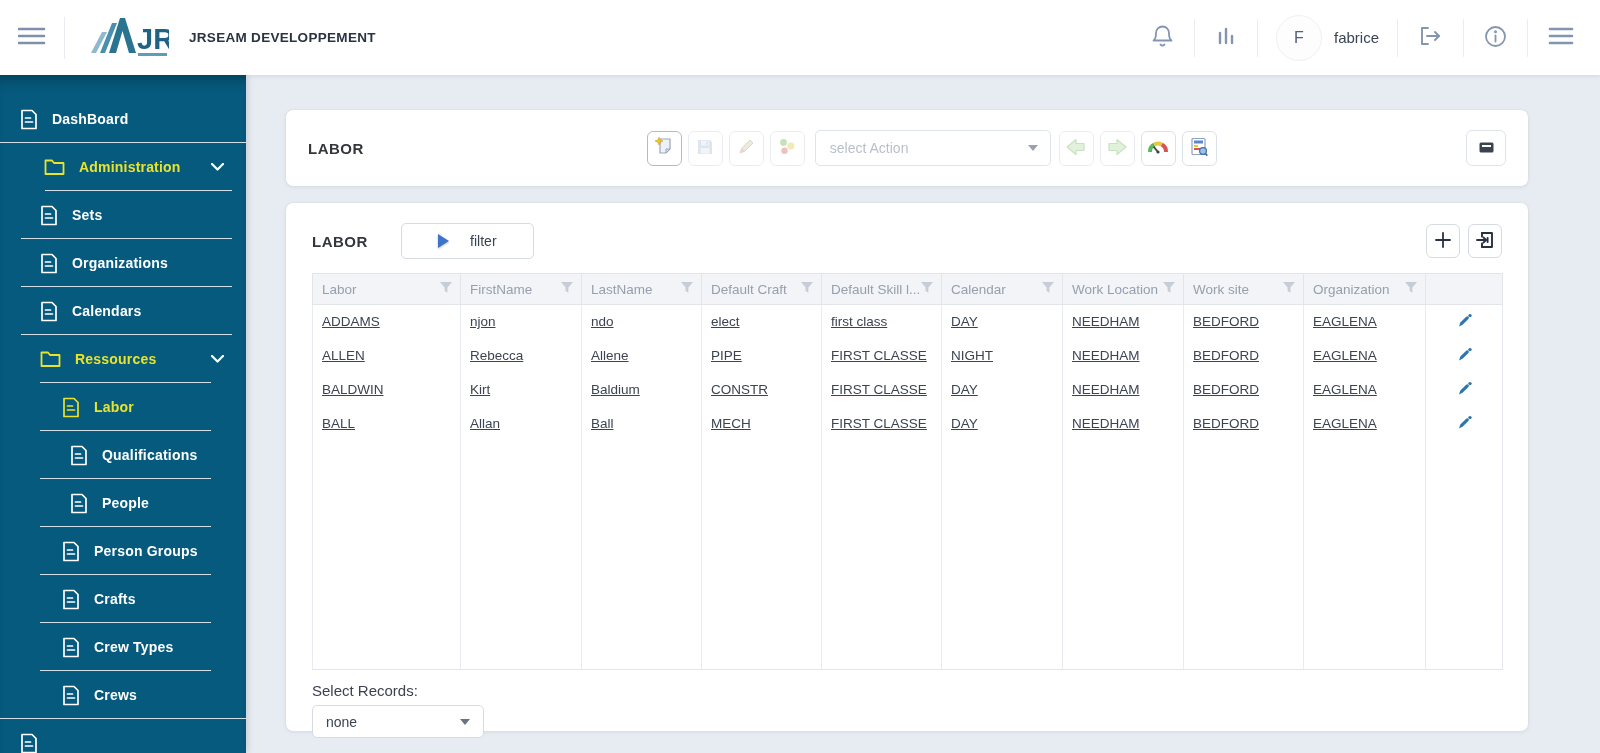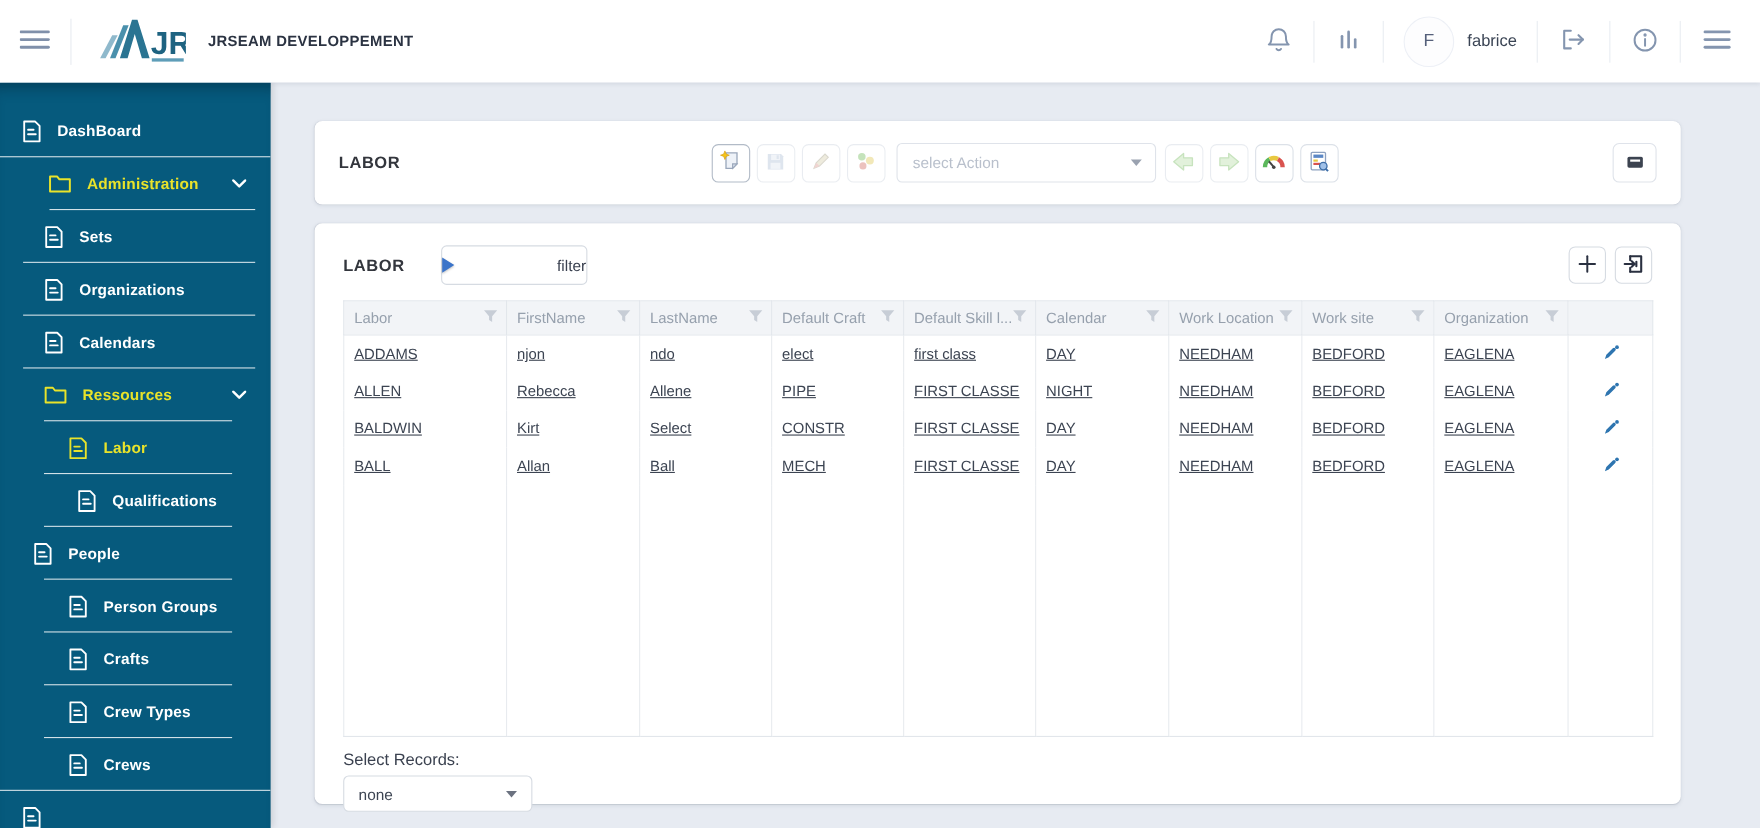--- a/index.html
+++ b/index.html
@@ -57,21 +57,21 @@
                 display:flex; align-items:center; justify-content:space-between; padding:0 12px 0 14px;
                 margin:0 8px 0 4px; cursor:pointer; }
   .sel-action .ph { font-size:14px; color:#b9c0cc; }
   .collapse-btn { margin-left:auto; width:40px; height:36px; border:1px solid #dfe3ea; border-radius:6px;
                   background:#fff; display:flex; align-items:center; justify-content:center; cursor:pointer; }
   
   .grid-panel { top:128px; height:528px; padding:20px 26px; }
   .grid-head { display:flex; align-items:center; }
   .grid-title { font-size:15px; font-weight:700; color:#33363d; letter-spacing:.5px; }
   .filter-btn { margin-left:33px; width:133px; height:36px; border:1px solid #d6dbe2; border-radius:5px;
-                background:#fff; display:flex; align-items:center; justify-content:space-between; gap:21px;
+                background:#fff; display:flex; align-items:center; justify-content:center; gap:21px;
                 font-size:14px; color:#3a4150; cursor:pointer; font-family:inherit; }
   .play-tri { width:0; height:0; border-left:11px solid #3b74c9; border-top:7px solid transparent; border-bottom:7px solid transparent; filter:drop-shadow(0 1px 1px rgba(0,0,0,.25)); }
   .icon-sq { width:34px; height:34px; border:1px solid #d6dbe2; border-radius:6px; background:#fff;
              display:flex; align-items:center; justify-content:center; cursor:pointer; padding:0; }
   .icon-sq.first { margin-left:auto; }
   .icon-sq + .icon-sq { margin-left:8px; }
   
   table.grid { margin-top:14px; width:1190px; border-collapse:collapse; table-layout:fixed; }
   table.grid thead th {
     height:31px; background:#f2f4f7; border:1px solid #e2e6eb; border-left:none;
@@ -274,21 +274,21 @@
       <span class="s-ic">
         <svg width="18" height="21" viewBox="0 0 18 21" fill="none" stroke="currentColor" stroke-width="1.7" stroke-linejoin="round" stroke-linecap="round">
           <path d="M2 1.5 h10 l4 4 v14 h-14 z"></path>
           <line x1="5.5" y1="9" x2="10.5" y2="9"></line>
           <line x1="5.5" y1="13" x2="12.5" y2="13"></line>
         </svg>
       </span>
       <span class="lbl">Qualifications</span>
       <span class="sdiv ind2"></span>
     </div>
-    <div class="side-item" style="padding-left: 30px;">
+    <div class="side-item" style="padding-left: 70px;">
       <span class="s-ic">
         <svg width="18" height="21" viewBox="0 0 18 21" fill="none" stroke="currentColor" stroke-width="1.7" stroke-linejoin="round" stroke-linecap="round">
           <path d="M2 1.5 h10 l4 4 v14 h-14 z"></path>
           <line x1="5.5" y1="9" x2="10.5" y2="9"></line>
           <line x1="5.5" y1="13" x2="12.5" y2="13"></line>
         </svg>
       </span>
       <span class="lbl">People</span>
       <span class="sdiv ind2"></span>
     </div>
@@ -587,21 +587,21 @@
             <td>BEDFORD</td>
             <td>EAGLENA</td>
             <td class="act-cell"><button class="edit-btn"><span><svg width="15" height="15" viewBox="0 0 15 15">
                     <path d="M2 13.4 L3.3 9.6 L9.2 3.7 a1.55 1.55 0 0 1 2.2 2.2 L5.5 11.8 Z" fill="#2e75b0"></path>
                     <circle cx="13" cy="2.6" r="1.7" fill="#2e75b0"></circle>
                   </svg></span></button></td>
           </tr>
           <tr>
             <td>BALDWIN</td>
             <td>Kirt</td>
-            <td>Select</td>
+            <td>Baldium</td>
             <td>CONSTR</td>
             <td>FIRST CLASSE</td>
             <td>DAY</td>
             <td>NEEDHAM</td>
             <td>BEDFORD</td>
             <td>EAGLENA</td>
             <td class="act-cell"><button class="edit-btn"><span><svg width="15" height="15" viewBox="0 0 15 15">
                     <path d="M2 13.4 L3.3 9.6 L9.2 3.7 a1.55 1.55 0 0 1 2.2 2.2 L5.5 11.8 Z" fill="#2e75b0"></path>
                     <circle cx="13" cy="2.6" r="1.7" fill="#2e75b0"></circle>
                   </svg></span></button></td>

